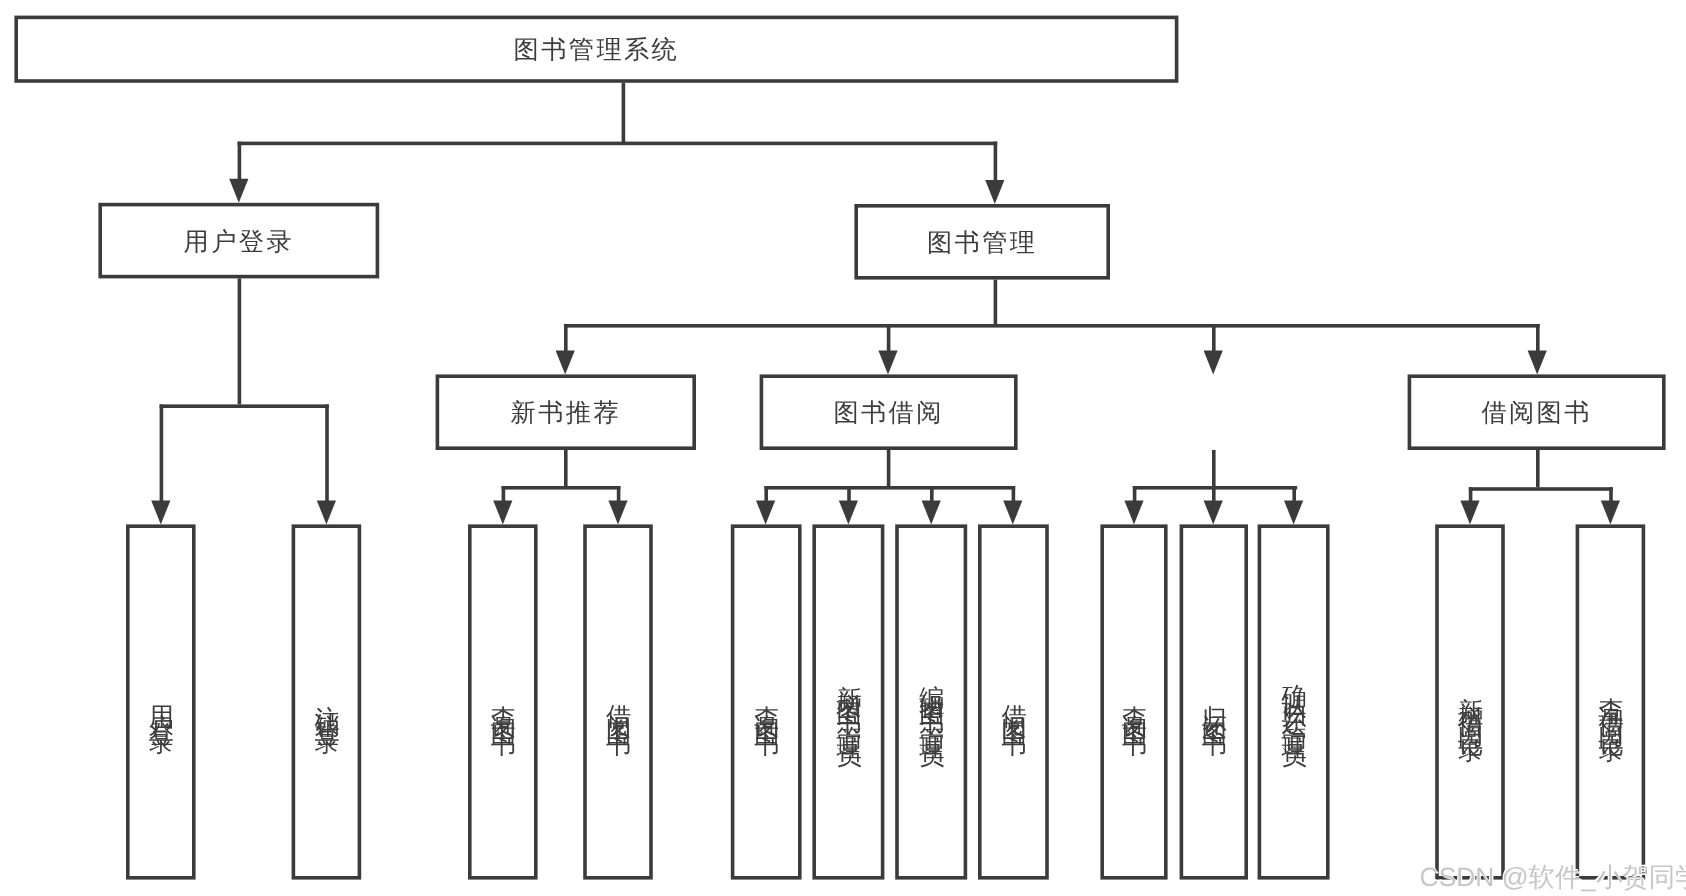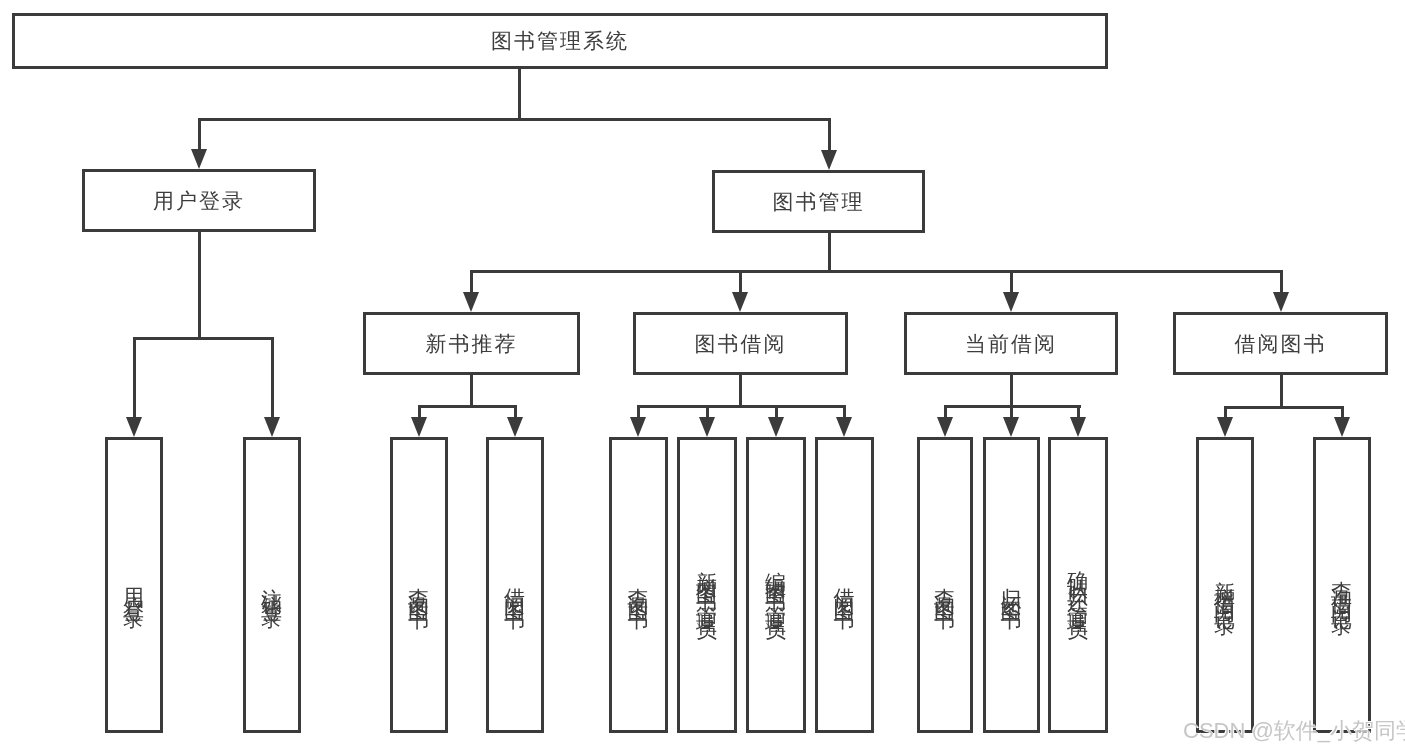--- a/index.html
+++ b/index.html
@@ -27,21 +27,21 @@
     position:absolute;left:1183px;top:716px;z-index:6;
     color:#c6c6c6;font-size:22px;white-space:nowrap;
     text-shadow:1px 1px 0 #ffffff,-1px -1px 0 #ffffff;
   }
 </style>
 </head>
 <body>
 
 <div class="canvas">
 
-  <div class="node h-node" style="left:12px;top:13px;width:1096px;height:56px;text-align:right;">图书管理系统</div>
+  <div class="node h-node" style="left:12px;top:13px;width:970px;height:56px;text-align:right;">图书管理系统</div>
 
   <div class="vline" style="left:518px;top:69px;height:50px;"></div>
   <div class="hline" style="left:198px;top:118px;width:633px;"></div>
   <div class="vline" style="left:198px;top:118px;height:34px;"></div>
   <div class="arrow" style="left:191px;top:149px;"></div>
   <div class="vline" style="left:828px;top:118px;height:34px;"></div>
   <div class="arrow" style="left:821px;top:150px;"></div>
 
   <div class="node h-node" style="left:82px;top:169px;width:234px;height:63px;">用户登录</div>
   <div class="node h-node" style="left:712px;top:170px;width:213px;height:63px;">图书管理</div>
@@ -59,21 +59,20 @@
   <div class="arrow" style="left:463px;top:292px;"></div>
   <div class="vline" style="left:739px;top:270px;height:24px;"></div>
   <div class="arrow" style="left:732px;top:292px;"></div>
   <div class="vline" style="left:1010px;top:270px;height:24px;"></div>
   <div class="arrow" style="left:1003px;top:292px;"></div>
   <div class="vline" style="left:1280px;top:270px;height:24px;"></div>
   <div class="arrow" style="left:1273px;top:292px;"></div>
 
   <div class="node h-node" style="left:633px;top:312px;width:215px;height:63px;">图书借阅</div>
   <div class="node h-node" style="left:363px;top:312px;width:217px;height:63px;">新书推荐</div>
-  <div class="node h-node" style="left:904px;top:312px;width:214px;height:63px;">当前借阅</div>
   <div class="node h-node" style="left:1173px;top:312px;width:215px;height:63px;">借阅图书</div>
 
   <div class="vline" style="left:470px;top:375px;height:30px;"></div>
   <div class="hline" style="left:418px;top:405px;width:99px;"></div>
   <div class="vline" style="left:418px;top:405px;height:18px;"></div>
   <div class="arrow" style="left:411px;top:417px;"></div>
   <div class="vline" style="left:514px;top:405px;height:18px;"></div>
   <div class="arrow" style="left:507px;top:417px;"></div>
 
   <div class="vline" style="left:739px;top:375px;height:30px;"></div>

